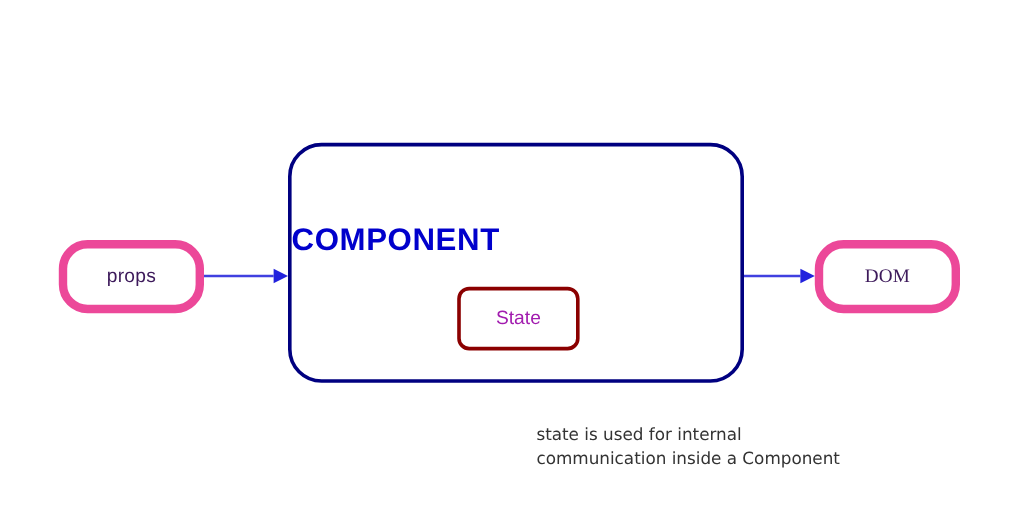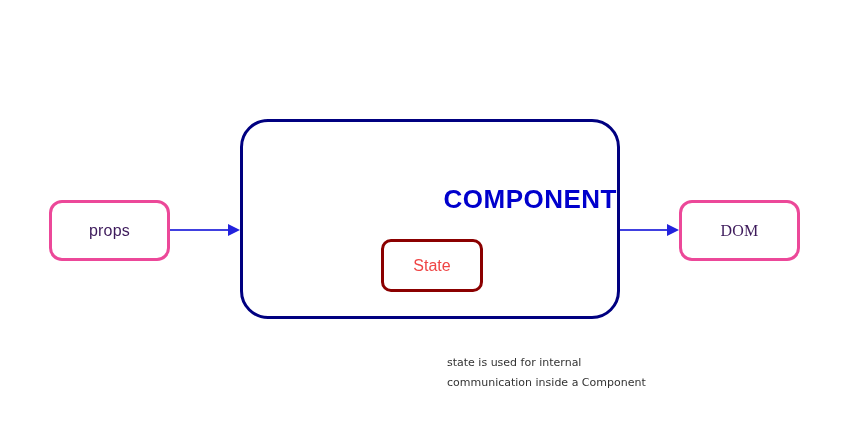--- a/index.html
+++ b/index.html
@@ -21,22 +21,22 @@
     position: absolute;
     box-sizing: border-box;
     background: #ffffff;
     display: flex;
     align-items: center;
     justify-content: center;
   }
 
   
   .io-box {
-    border: 3px solid #ec4899;
-    border-radius: 13px;
+    border: 7px solid #ec4899;
+    border-radius: 24px;
   }
   .io-label {
     color: #3d1a5b;
     font-size: 16px;
     line-height: 1;
     letter-spacing: 0.2px;
   }
 
   
   #props-box {
@@ -63,40 +63,39 @@
     border: 3px solid #000080;
     border-radius: 28px;
     display: block;
   }
 
   #component-title {
     position: absolute;
     left: 0;
     right: 0;
     top: 64px;
-    text-align: right;
+    text-align: left;
     color: #0000cc;
     font-size: 26px;
     font-weight: bold;
     letter-spacing: 0.5px;
     line-height: 1;
-    margin-left: 41px;
   }
 
   
   #state-box {
     left: 138px;   
     top: 117px;
     width: 102px;
     height: 53px;
     border: 3px solid #8b0000;
     border-radius: 10px;
   }
   #state-label {
-    color: #ef4444;
+    color: #a21caf;
     font-size: 16px;
     line-height: 1;
   }
 
   
   .arrow-svg {
     position: absolute;
     overflow: visible;
   }
   #arrow-props-component {
@@ -113,21 +112,21 @@
   }
 
   
   #caption {
     position: absolute;
     left: 447px;
     top: 353px;
     width: 360px;
     color: #333333;
     font-family: "DejaVu Sans", sans-serif;
-    font-size: 11px;
+    font-size: 14px;
     line-height: 20px;
     white-space: pre-line;
   }
 </style>
 </head>
 <body>
 
 <div id="canvas">
 
   <div class="box io-box" id="props-box">

